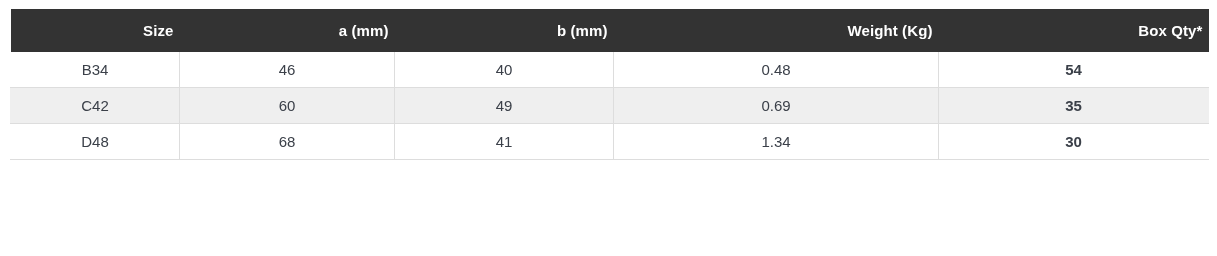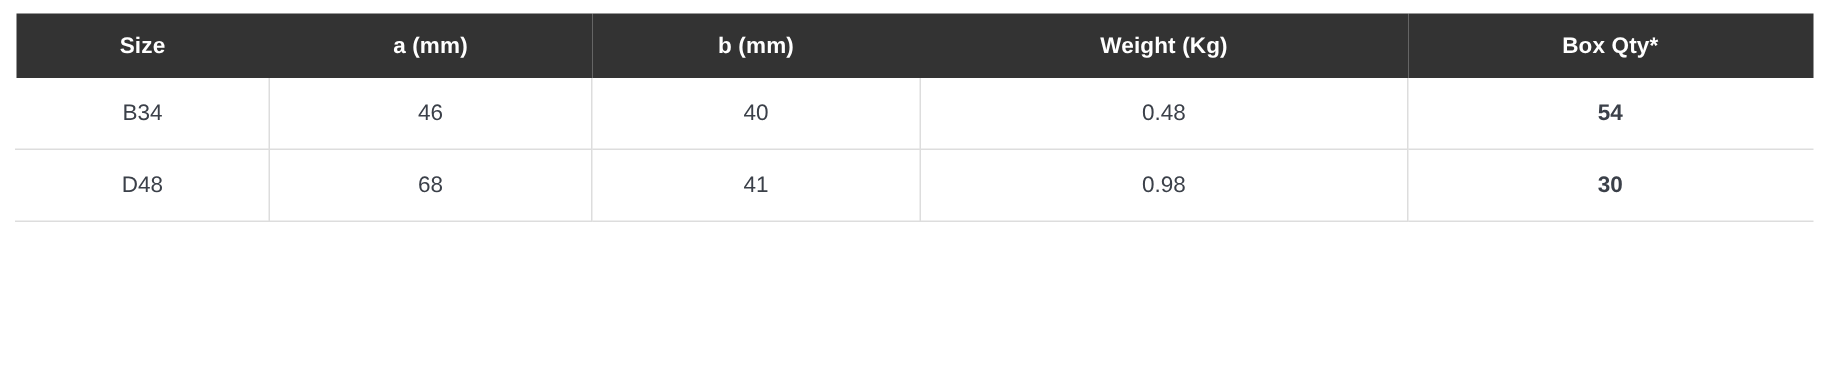--- a/index.html
+++ b/index.html
@@ -31,33 +31,33 @@
   table.spec-table col.c-weight { width: 325px; }
   table.spec-table col.c-box    { width: 270px; }
 
   thead tr.header-row {
     background: #333333;
   }
   thead th {
     color: #ffffff;
     font-size: 15px;
     font-weight: bold;
-    text-align: center;
+    text-align: right;
     height: 43px;
     padding: 0 6px;
     border: 0;
     vertical-align: middle;
     letter-spacing: 0.1px;
   }
   tbody td {
     color: #3b4049;
     font-size: 15px;
     font-weight: normal;
     text-align: center;
-    height: 47px;
+    height: 35px;
     padding: 0 6px;
     vertical-align: middle;
     border: 1px solid #dddddd;
     background: transparent;
   }
   tbody tr.row-odd  { background: #ffffff; }
   tbody tr.row-even { background: #efefef; }
   tbody tr td:first-child { border-left: 1px solid #ffffff; }
   tbody tr.row-even td:first-child { border-left: 1px solid #efefef; }
   tbody tr td:last-child  { border-right: 1px solid #ffffff; font-weight: bold; }
@@ -86,22 +86,29 @@
       </tr>
     </thead>
     <tbody>
       <tr class="row-odd">
         <td>B34</td>
         <td>46</td>
         <td>40</td>
         <td>0.48</td>
         <td>54</td>
       </tr>
+      <tr class="row-even">
+        <td>C42</td>
+        <td>60</td>
+        <td>49</td>
+        <td>0.69</td>
+        <td>35</td>
+      </tr>
       <tr class="row-odd">
         <td>D48</td>
         <td>68</td>
         <td>41</td>
-        <td>0.98</td>
+        <td>1.34</td>
         <td>30</td>
       </tr>
     </tbody>
   </table>
 </div>
 
 </body></html>

